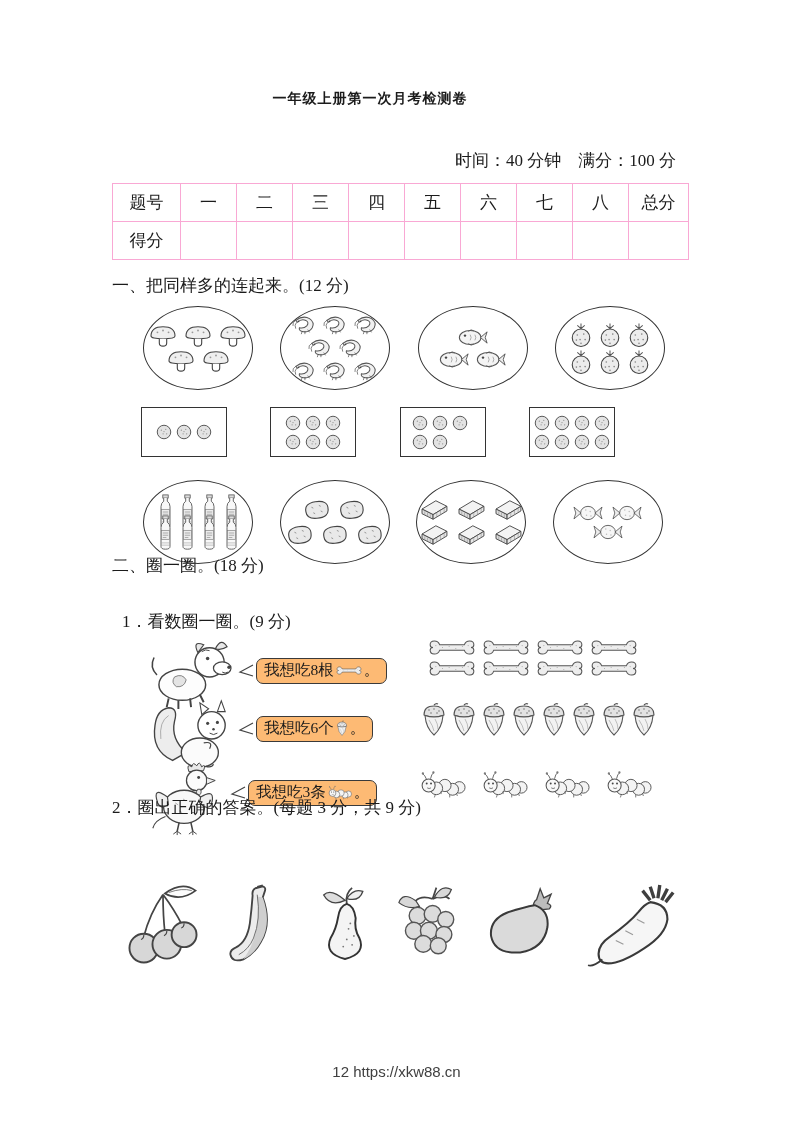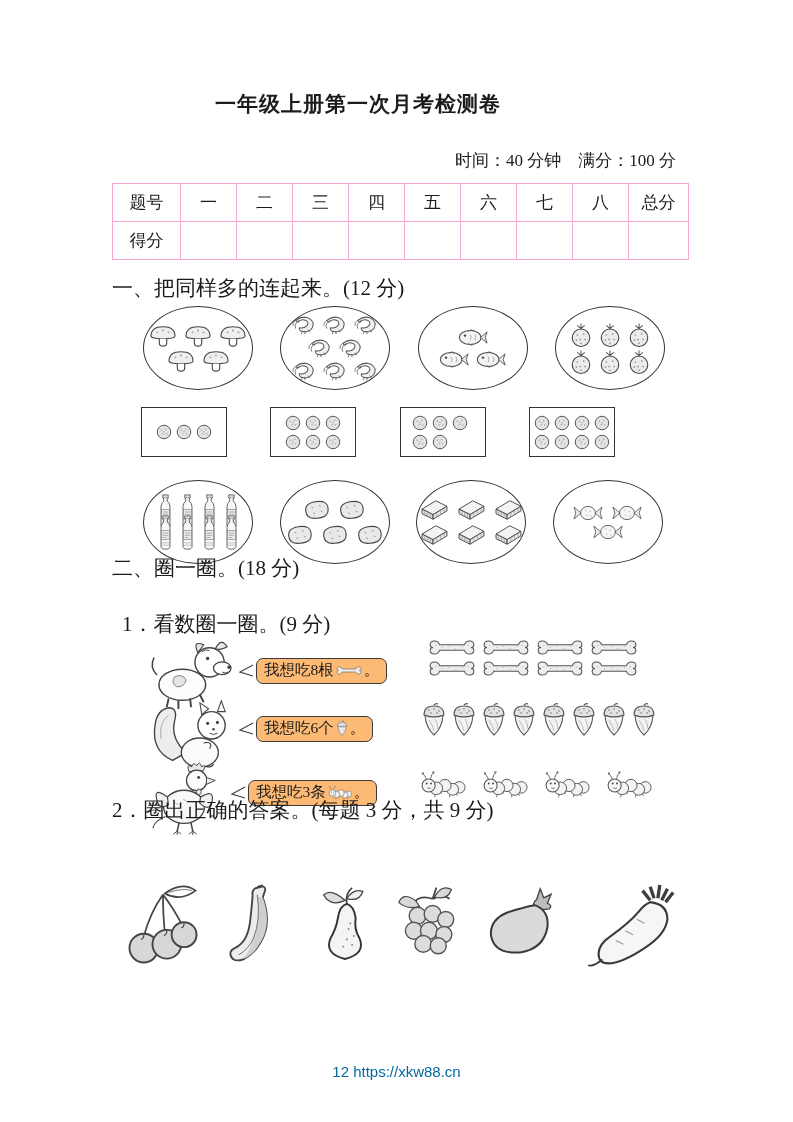--- a/index.html
+++ b/index.html
@@ -1,24 +1,24 @@
 <!DOCTYPE html>
 <html><head>
 <meta charset="utf-8">
 <style>
   html,body{margin:0;padding:0;background:#fff;}
   #page{position:relative;width:793px;height:1122px;background:#ffffff;overflow:hidden;
         font-family:"Liberation Serif","DejaVu Serif",serif;color:#1b1b1b;}
-  #title{position:absolute;top:90px;left:0;width:716px;text-align:center;
-         font-size:21px;font-weight:bold;letter-spacing:1px;}
+  #title{position:absolute;top:90px;left:12px;width:716px;text-align:center;
+         font-size:14px;font-weight:bold;letter-spacing:1px;}
   #info{position:absolute;top:149px;right:117px;font-size:17px;}
   table.score{position:absolute;left:112px;top:183px;width:576px;border-collapse:collapse;
               table-layout:fixed;border:1.6px solid #222;}
   table.score td{border:1px solid #f9a8d4;text-align:center;font-size:17px;height:37px;padding:0;}
-  .heading{position:absolute;left:112px;font-size:21px;white-space:nowrap;}
+  .heading{position:absolute;left:112px;font-size:17px;white-space:nowrap;}
   #h-q1{top:274px;} #h-q2{top:554px;} #h-q21{top:610px;margin-left:10px;} #h-q22{top:796px;}
   .match-row{position:absolute;display:flex;justify-content:space-between;align-items:center;}
   #m-row1{left:143px;top:306px;width:522px;}
   #m-row2{left:141px;top:407px;width:474px;}
   #m-row3{left:143px;top:480px;width:520px;}
   .plate{display:flex;flex-direction:column;justify-content:center;align-items:center;gap:1px;box-sizing:border-box;background:#fff;}
   .plate.oval{border:1.4px solid #333;border-radius:50%;width:110px;height:84px;}
   .plate.rect{border:1.3px solid #333;width:86px;height:50px;gap:3px;}
   .icon-row{display:flex;align-items:center;justify-content:center;gap:5px;}
   .plate.rect .icon-row{gap:4px;}
@@ -33,21 +33,21 @@
           display:flex;align-items:center;white-space:nowrap;background:#fdba74;}
   .bubble svg{margin:0 2px;}
   .tail{margin-right:2px;}
   .task .items{position:absolute;display:flex;flex-direction:column;gap:2px;}
   #task-dog .items{left:282px;top:2px;} #task-squirrel .items{left:275px;top:6px;} #task-rooster .items{left:280px;top:12px;}
   .items .icon-row{justify-content:flex-start;}
   .items.bone .icon-row{gap:6px;} .items.acorn .icon-row{gap:4px;} .items.caterpillar .icon-row{gap:16px;}
   #fruits{position:absolute;left:118px;top:870px;width:566px;height:114px;
           display:flex;justify-content:space-between;align-items:center;}
   #footer{position:absolute;top:1063px;left:0;width:793px;text-align:center;
-          font-family:"Liberation Sans","DejaVu Sans",sans-serif;font-size:15px;color:#0369a1;}
+          font-family:"Liberation Sans","DejaVu Sans",sans-serif;font-size:15px;color:#404040;}
   .defs{position:absolute;width:0;height:0;overflow:hidden;}
 </style>
 </head>
 <body>
 
 <svg class="defs" aria-hidden="true">
   <defs>
     <symbol id="sym-mushroom" viewBox="0 0 32 26">
       <path d="M3,13 Q3,3 16,3 Q29,3 29,13 Q29,16 16,16 Q3,16 3,13 Z" fill="#efefef" stroke="#444" stroke-width="1.2"></path>
       <circle cx="10" cy="9" r="1" fill="#999"></circle>

